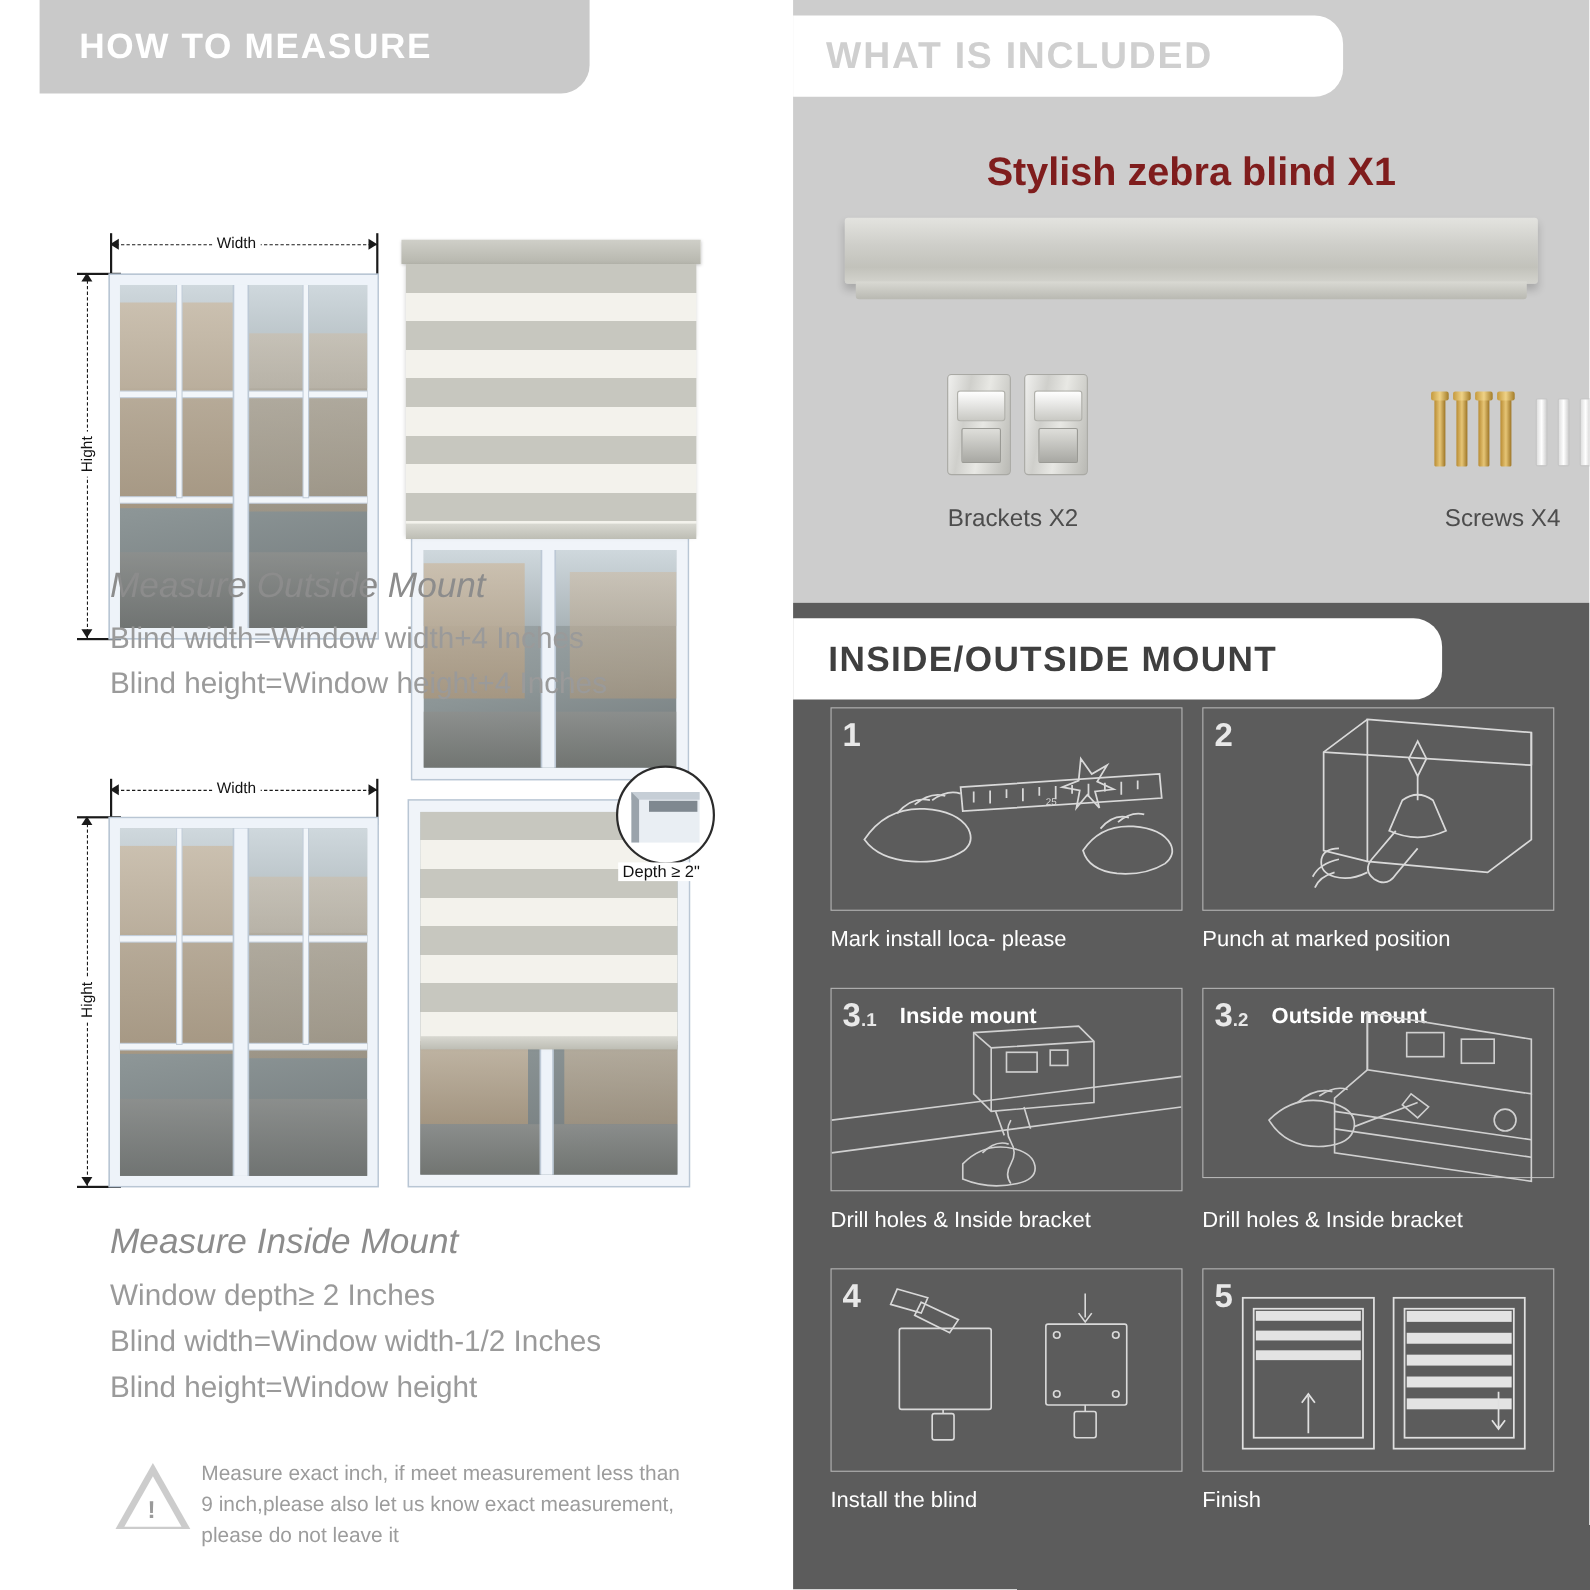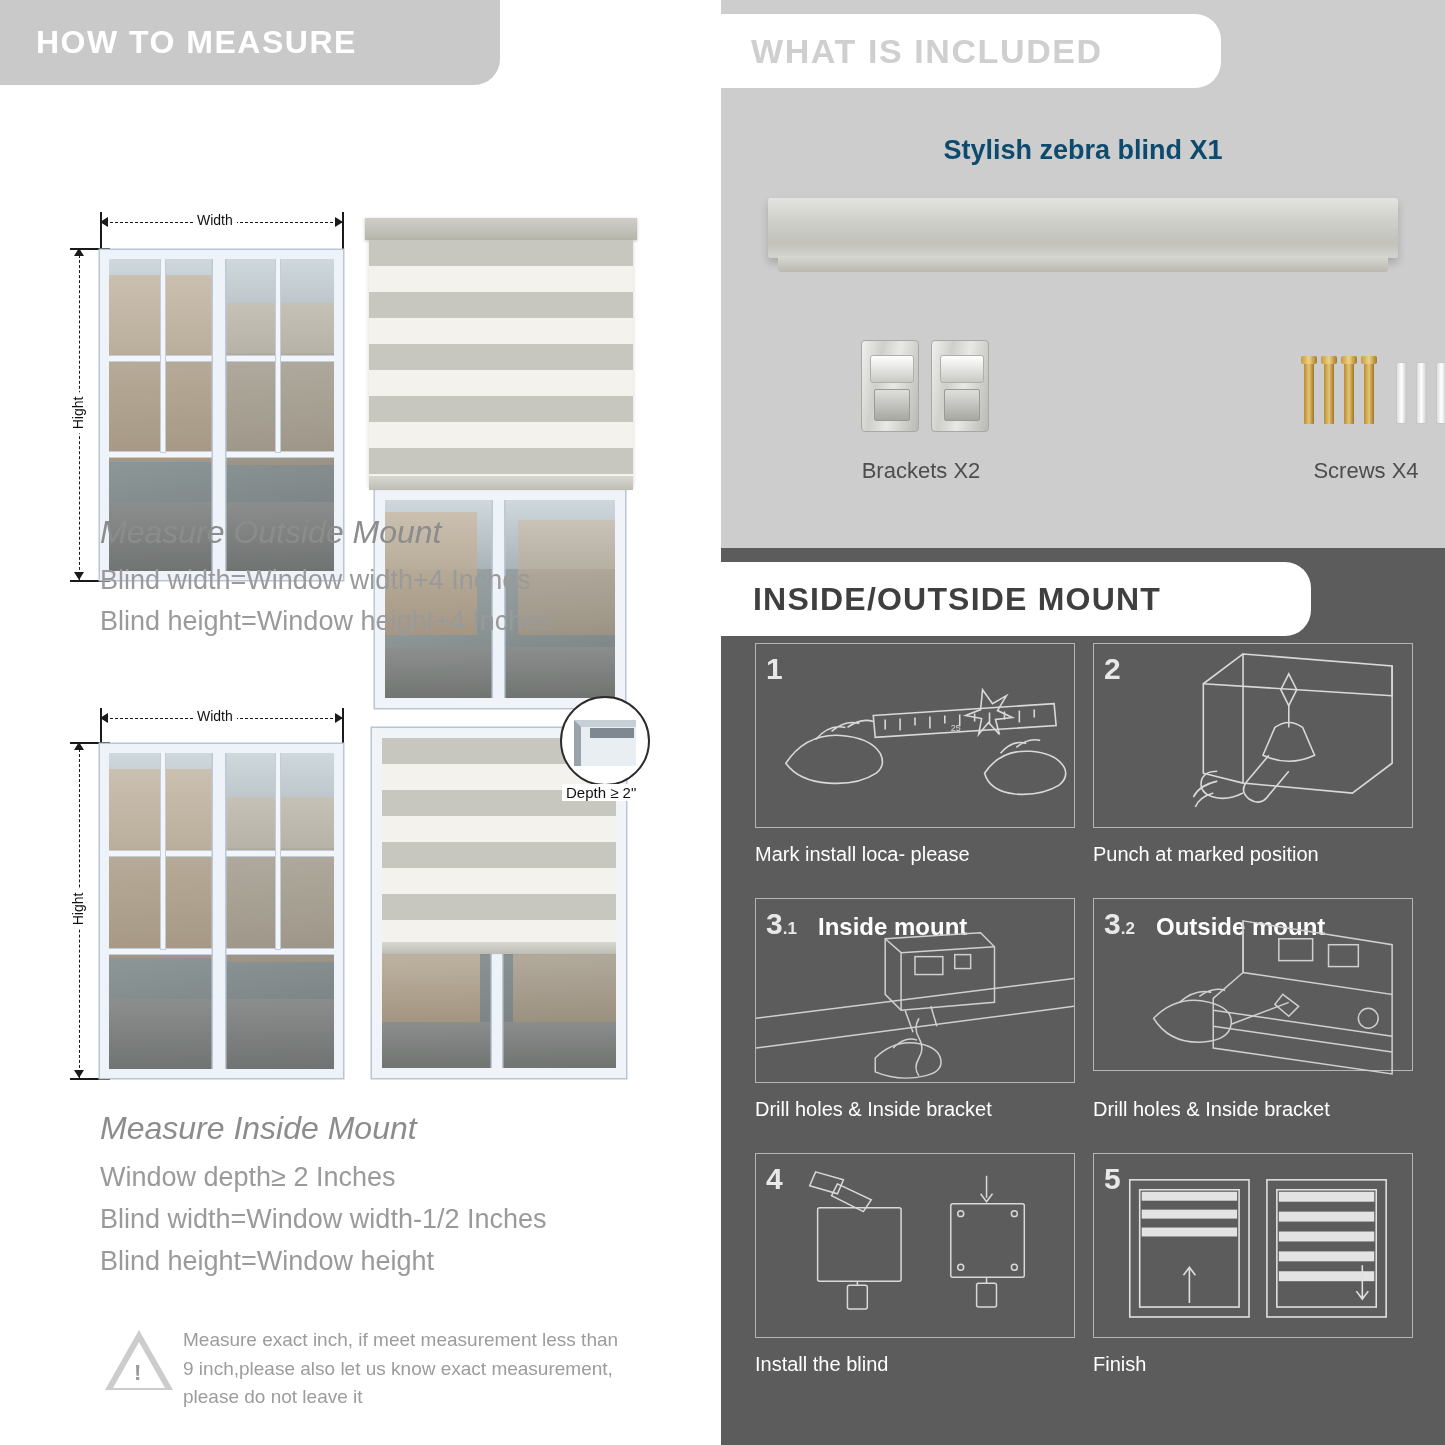--- a/index.html
+++ b/index.html
@@ -22,20 +22,21 @@
     width: 712px; height: 1445px;
     background: #ffffff;
   }
   .header-tab {
     position: absolute;
     background: #c9c9c9;
     border-bottom-right-radius: 26px;
     border-top-right-radius: 0;
     display: flex;
     align-items: center;
+    margin-left: 36px;
   }
   .header-tab .label {
     color: #ffffff;
     font-size: 32px;
     font-weight: bold;
     letter-spacing: 1.5px;
   }
   #howto-tab {
     left: 0; top: 0;
     width: 500px; height: 85px;
@@ -202,22 +203,22 @@
     color: #cfcfcf;
     font-size: 34px;
     font-weight: bold;
     letter-spacing: 1.6px;
     text-align: center;
   }
   .included-title {
     position: absolute;
     left: 0; right: 0; top: 135px;
     text-align: center;
-    font-size: 27px;
-    color: #0c4a6e;
+    font-size: 36px;
+    color: #7f1d1d;
     font-weight: bold;
   }
   .big-rail {
     position: absolute;
     left: 47px; top: 198px;
     width: 630px; height: 60px;
     background: linear-gradient(180deg,#e3e3df 0%, #cfcfca 40%, #c2c2bb 75%, #d4d4ce 100%);
     border-radius: 3px;
     box-shadow: 0 5px 8px rgba(0,0,0,.18);
   }
@@ -334,21 +335,21 @@
     position: absolute;
     left: 10px; top: 8px;
     font-size: 30px;
     color: #e8e8e8;
     font-weight: bold;
   }
   .step-num .sub { font-size: 17px; }
   .step-inline-title {
     position: absolute;
     left: 62px; top: 14px;
-    font-size: 24px;
+    font-size: 20px;
     color: #ffffff;
     font-weight: bold;
     text-align: center;
   }
   .step-caption {
     position: absolute;
     font-size: 20px;
     color: #ffffff;
   }
   .sketch { position: absolute; inset: 0; }

